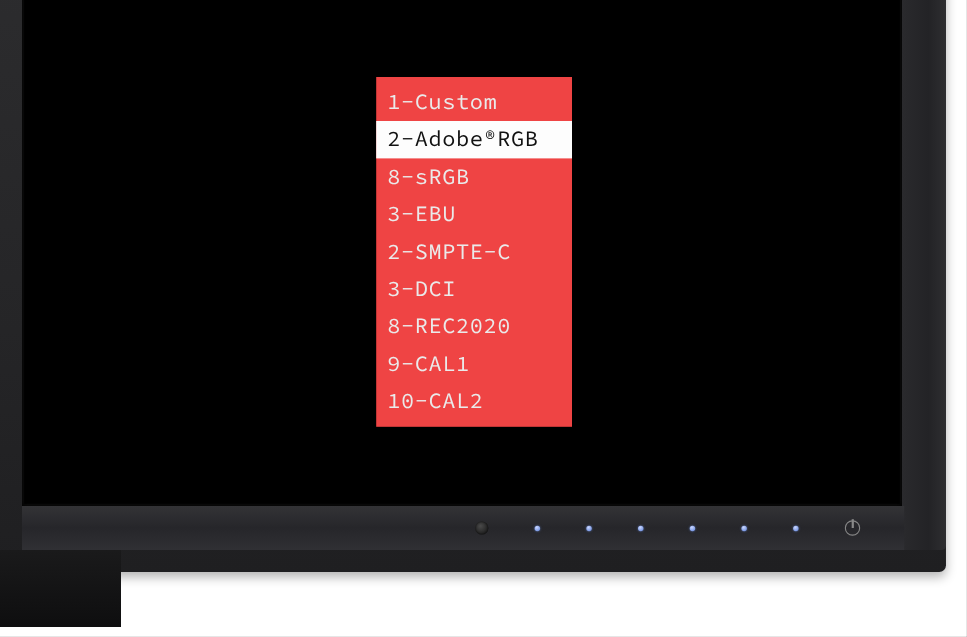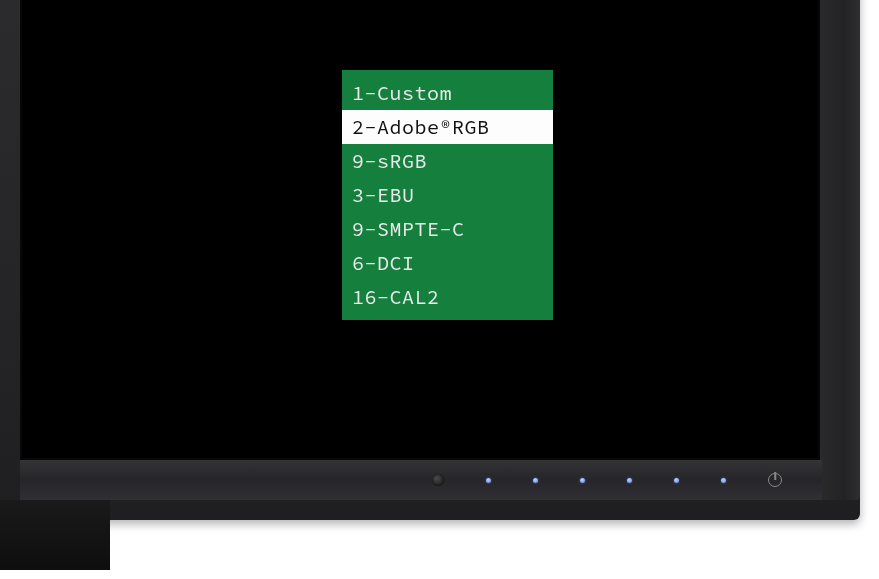--- a/index.html
+++ b/index.html
@@ -97,22 +97,22 @@
       width: 120px;
       height: 70px;
       background: linear-gradient(180deg, #1a1a1b 0%, #0e0e0f 100%);
     }
 
     
     .osd {
       position: absolute;
       left: 322px;
       top: 100px;
-      width: 211px;
-      background: #15803d;
+      width: 178px;
+      background: #ef4444;
       padding: 6px 0;
       font-family: "Lucida Console", "Source Code Pro", Consolas, monospace;
       letter-spacing: 0.5px;
     }
     .osd-item {
       height: 34px;
       line-height: 34px;
       padding: 0 10px;
       color: #eaeaea;
       font-size: 20px;
@@ -129,25 +129,27 @@
 <body>
 
 <div class="monitor">
   <div class="bezel-outer"></div>
   <div class="bezel-right"></div>
 
   <div class="screen">
     <div class="osd">
       <div class="osd-item">1-Custom</div>
       <div class="osd-item sel">2-Adobe®RGB</div>
-      <div class="osd-item">9-sRGB</div>
+      <div class="osd-item">8-sRGB</div>
       <div class="osd-item">3-EBU</div>
-      <div class="osd-item">9-SMPTE-C</div>
-      <div class="osd-item">6-DCI</div>
-      <div class="osd-item">16-CAL2</div>
+      <div class="osd-item">2-SMPTE-C</div>
+      <div class="osd-item">3-DCI</div>
+      <div class="osd-item">8-REC2020</div>
+      <div class="osd-item">9-CAL1</div>
+      <div class="osd-item">10-CAL2</div>
     </div>
   </div>
 
   <div class="bezel-bottom">
     <span class="sensor"></span>
     <span class="dot"></span>
     <span class="dot"></span>
     <span class="dot"></span>
     <span class="dot"></span>
     <span class="dot"></span>

